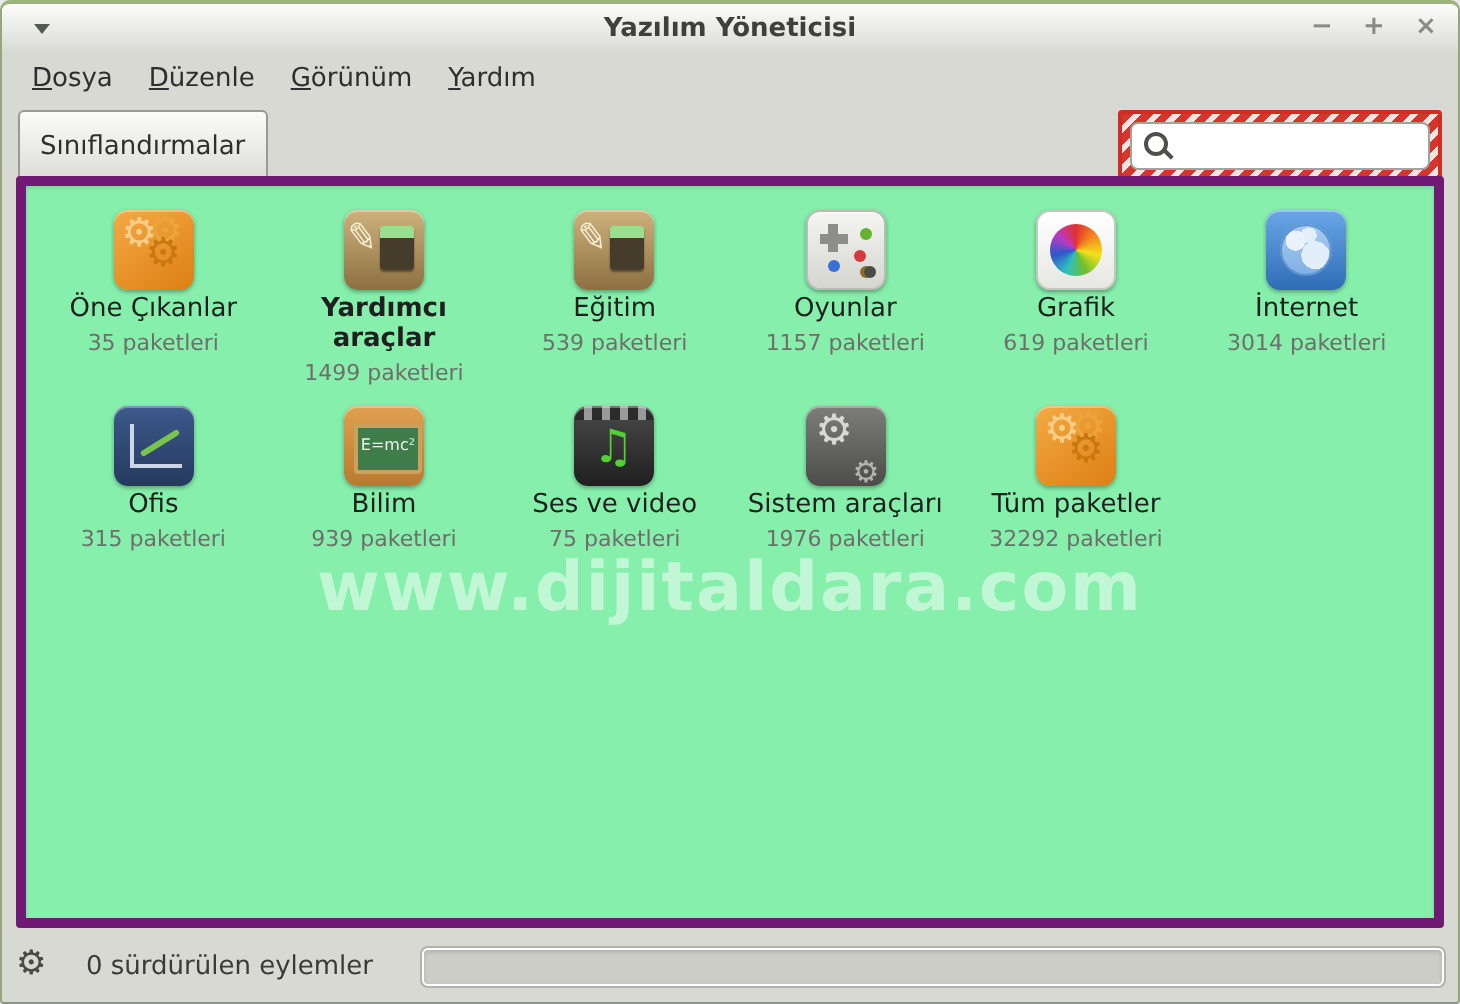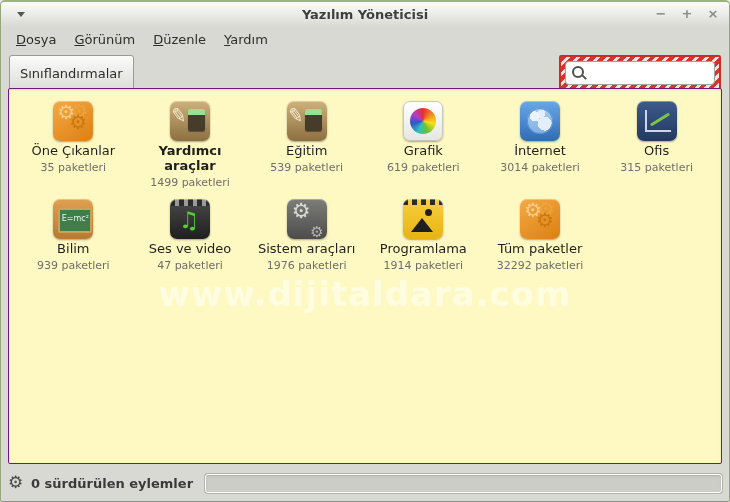--- a/index.html
+++ b/index.html
@@ -57,21 +57,21 @@
   .search-glyph::before { content:""; position:absolute; left:0; top:0; width:8px; height:8px; border:2px solid #4f4f4b; border-radius:50%; }
   .search-glyph::after { content:""; position:absolute; left:9px; top:10px; width:6px; height:2px; background:#4f4f4b; transform:rotate(45deg); }
   .search-input {
     position:absolute; left:22px; top:1px; width:124px; height:20px;
     border:none; outline:none; font-family:inherit; font-size:13px; background:transparent; color:#333;
   }
 
   
   .content {
     position:absolute; left:7px; right:7px; top:86px; bottom:37px;
-    background:#fef9c3; border:1px solid #701a75; border-radius:2px;
+    background:#86efac; border:5px solid #701a75; border-radius:2px;
     box-shadow:inset 0 1px 2px rgba(0,0,0,.12);
     overflow:hidden;
   }
   .cat-grid {
     display:grid; grid-template-columns:repeat(6,1fr);
     padding:12px 6px 0 6px; row-gap:10px;
   }
   .cat { display:flex; flex-direction:column; align-items:center; text-align:center; cursor:default; }
   .cat-label { font-size:13px; color:#1f1f1f; margin-top:3px; line-height:1.15; max-width:140px; }
   .cat:nth-child(2) .cat-label { max-width:72px;font-weight:bold; }
@@ -178,21 +178,21 @@
   
   .watermark {
     position:absolute; left:50%; top:272px; transform:translateX(-50%);
     font-size:34px; font-weight:bold; letter-spacing:1px;
     color:#ffffff; opacity:.5; white-space:nowrap; pointer-events:none;
   }
 
   
   .statusbar {
     position:absolute; left:7px; right:7px; bottom:5px; height:26px;
-    display:flex; align-items:center; gap:6px;font-weight:bold;
+    display:flex; align-items:center; gap:18px;
   }
   .status-gear { width:17px; height:17px; position:relative; }
   .status-gear::before { content:"⚙"; position:absolute; left:0; top:-3px; font-size:17px; color:#4a4a46; }
   .status-text { font-size:13px; color:#3a3a3a; white-space:nowrap; }
   .progress-trough {
     flex:1; height:19px; margin-left:6px;
     background:#cdcdc8; border:1px solid #ffffff; border-radius:3px;
     box-shadow:0 0 0 1px #b2b2ac, inset 0 1px 2px rgba(0,0,0,.15);
   }
 </style>
@@ -208,22 +208,22 @@
     <div class="title">Yazılım Yöneticisi</div>
     <div class="win-controls">
       <div class="win-btn">−</div>
       <div class="win-btn">+</div>
       <div class="win-btn">×</div>
     </div>
   </div>
 
   <div class="menubar">
     <span class="menu-item">Dosya</span>
+    <span class="menu-item">Düzenle</span>
     <span class="menu-item">Görünüm</span>
-    <span class="menu-item">Düzenle</span>
     <span class="menu-item">Yardım</span>
   </div>
 
   <div class="toolbar">
     <button class="btn-categories">Sınıflandırmalar</button>
     <div class="search-highlight">
       <div class="search-entry">
         <span class="search-glyph"></span>
         <input class="search-input" type="text" placeholder="" style="">
       </div>
@@ -243,20 +243,25 @@
     <span class="cat-label">Yardımcı araçlar</span>
     <span class="cat-count">1499 paketleri</span>
   </div>
 
   <div class="cat">
     <span class="cat-icon icon-education"></span>
     <span class="cat-label">Eğitim</span>
     <span class="cat-count">539 paketleri</span>
   </div>
 
+  <div class="cat">
+    <span class="cat-icon icon-games"></span>
+    <span class="cat-label">Oyunlar</span>
+    <span class="cat-count">1157 paketleri</span>
+  </div>
 
   <div class="cat">
     <span class="cat-icon icon-graphics"></span>
     <span class="cat-label">Grafik</span>
     <span class="cat-count">619 paketleri</span>
   </div>
 
   <div class="cat">
     <span class="cat-icon icon-internet"></span>
     <span class="cat-label">İnternet</span>
@@ -271,34 +276,29 @@
 
   <div class="cat">
     <span class="cat-icon icon-science"></span>
     <span class="cat-label">Bilim</span>
     <span class="cat-count">939 paketleri</span>
   </div>
 
   <div class="cat">
     <span class="cat-icon icon-sound-video"></span>
     <span class="cat-label">Ses ve video</span>
-    <span class="cat-count">47 paketleri</span>
+    <span class="cat-count">75 paketleri</span>
   </div>
 
   <div class="cat">
     <span class="cat-icon icon-system-tools"></span>
     <span class="cat-label">Sistem araçları</span>
     <span class="cat-count">1976 paketleri</span>
   </div>
 
-  <div class="cat">
-    <span class="cat-icon icon-programming"></span>
-    <span class="cat-label">Programlama</span>
-    <span class="cat-count">1914 paketleri</span>
-  </div>
 
   <div class="cat">
     <span class="cat-icon icon-all-packages"></span>
     <span class="cat-label">Tüm paketler</span>
     <span class="cat-count">32292 paketleri</span>
   </div>
 </div>
   </div>
 
   <div class="watermark">www.dijitaldara.com</div>

